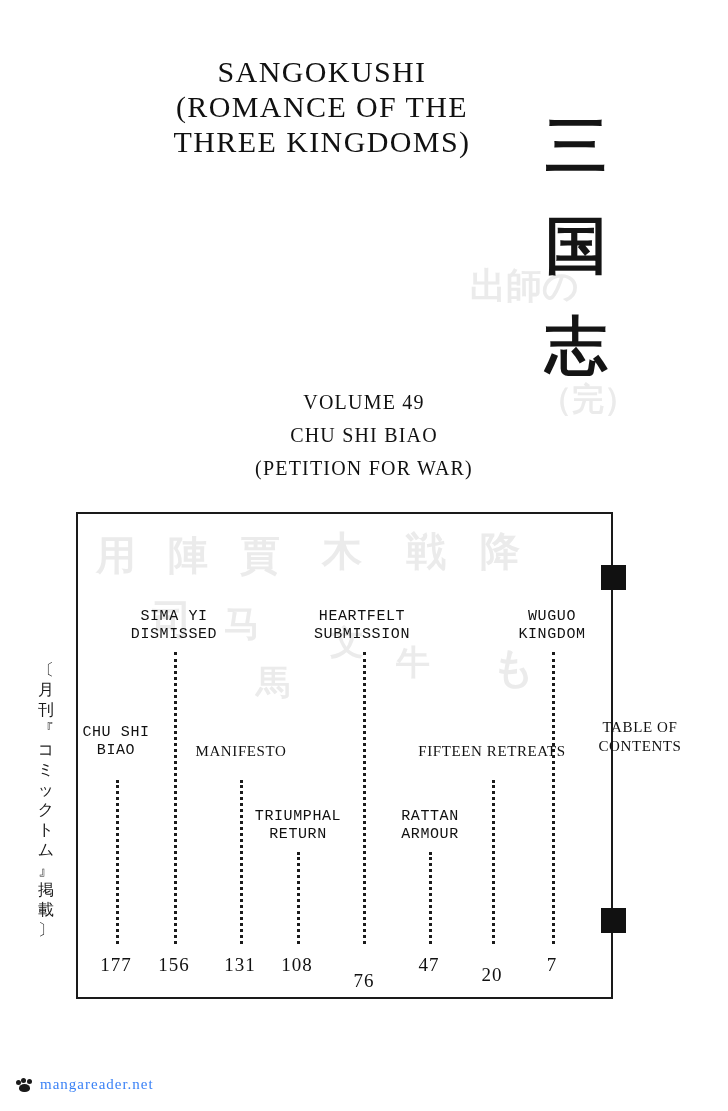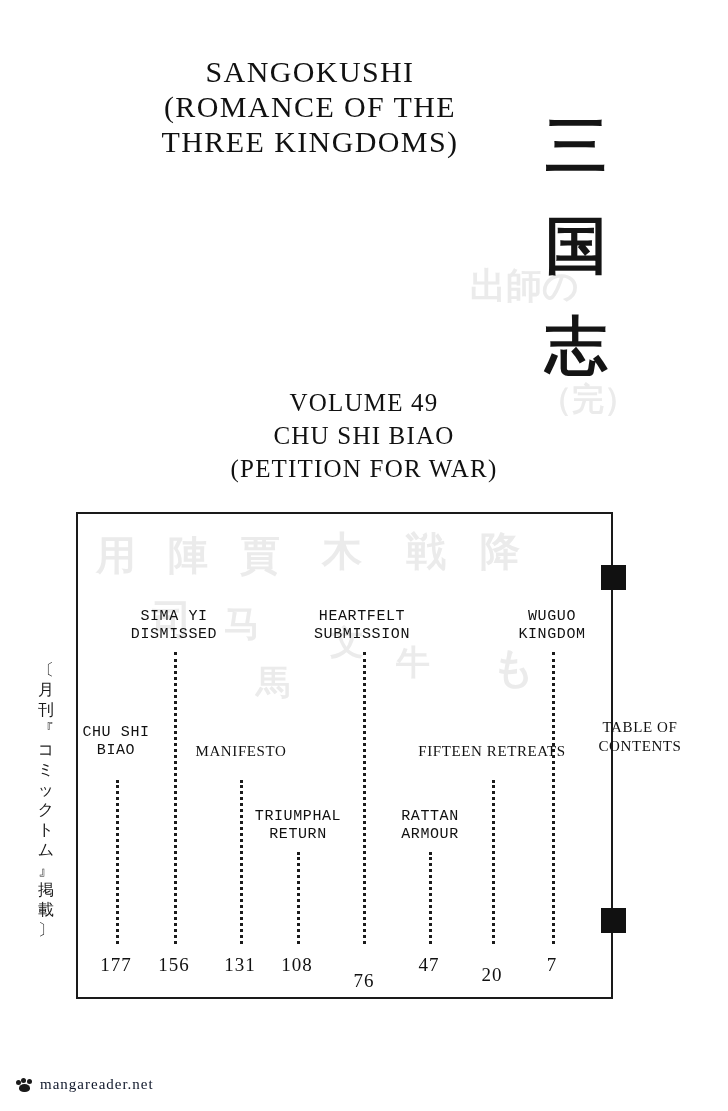--- a/index.html
+++ b/index.html
@@ -26,20 +26,21 @@
     pointer-events: none;
   }
 
   
   .title-block {
     position: absolute;
     left: 0;
     top: 54px;
     width: 620px;
     text-align: center;
+    padding-left: 12px;
   }
   .title-line {
     font-family: "Liberation Serif", serif;
     font-size: 30px;
     letter-spacing: 1.4px;
     line-height: 35px;
     text-transform: uppercase;
     white-space: nowrap;
   }
 
@@ -59,21 +60,21 @@
 
   
   .volume-block {
     position: absolute;
     left: 0;
     top: 386px;
     width: 728px;
     text-align: center;
   }
   .volume-line {
-    font-size: 25px;
+    font-size: 20px;
     letter-spacing: 1.2px;
     line-height: 33px;
     text-transform: uppercase;
     white-space: nowrap;
   }
 
   
   .frame {
     position: absolute;
     left: 76px;
@@ -152,21 +153,21 @@
   }
 
   
   .footer {
     position: absolute;
     left: 16px;
     top: 1076px;
     display: flex;
     align-items: center;
     gap: 4px;
-    color: #0f172a;
+    color: #3b82f6;
     font-family: "Liberation Serif", serif;
     font-size: 15px;
     letter-spacing: 1px;
   }
   .paw {
     width: 20px;
     height: 14px;
     position: relative;
   }
   .paw i {

